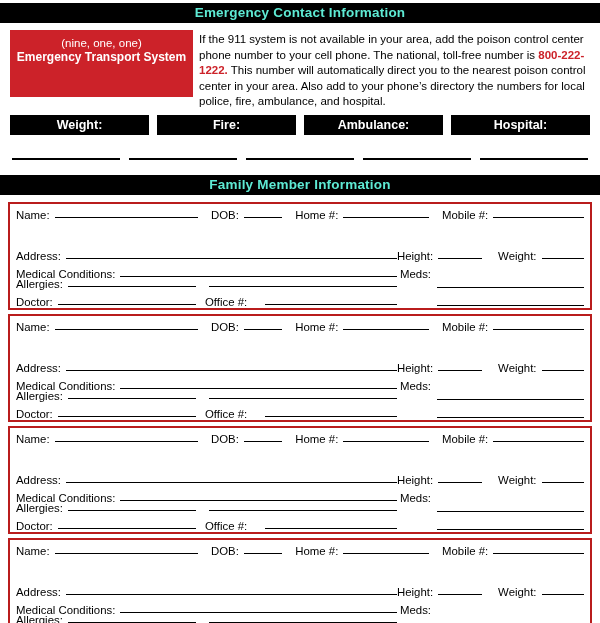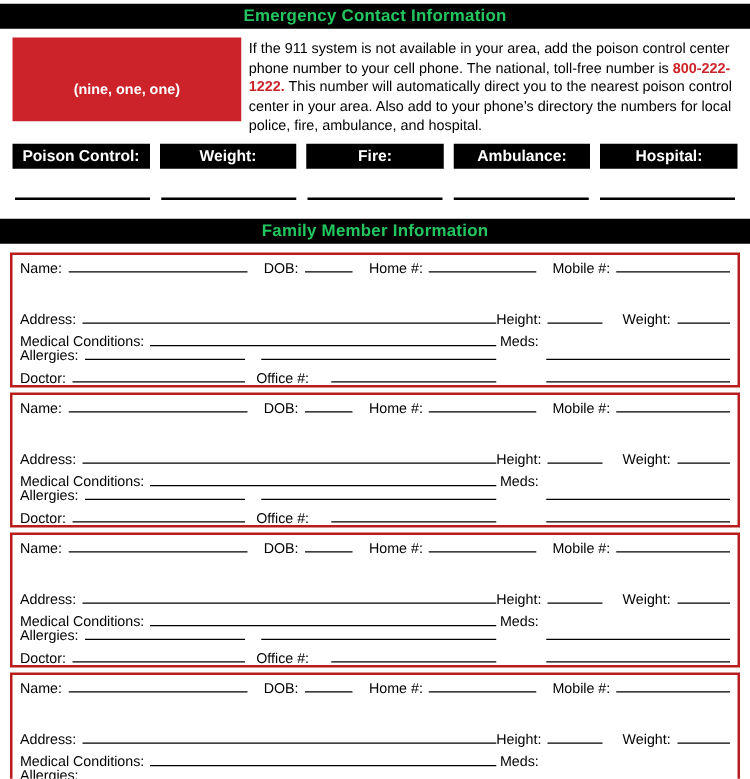--- a/index.html
+++ b/index.html
@@ -1,30 +1,30 @@
 <!DOCTYPE html>
 <html><head>
 <meta charset="utf-8">
 <style>
   * { margin:0; padding:0; box-sizing:border-box; }
   html,body { width:600px; height:623px; background:#fff; overflow:hidden;
               font-family:"Liberation Sans", sans-serif; color:#000; }
 
   
-  .bar { background:#000; color:#22c55e; font-weight:bold; font-size:13.5px;
+  .bar { background:#000; color:#5eead4; font-weight:bold; font-size:13.5px;
          height:20px; line-height:20px; text-align:center; letter-spacing:.2px; }
   .bar.top { margin-top:3px; }
   .bar.family { margin-top:15px; }
 
   
   .top-section { display:flex; margin:7px 8px 0 10px; height:80px; gap:6px; }
   .box911 { flex:0 0 183px; height:67px; background:#cc2229; color:#fff;
             text-align:center; padding:6px 4px 0; }
   .box911 .num  { font-size:21px; font-weight:bold; line-height:24px; letter-spacing:1px; }
-  .box911 .pron { font-size:11.5px; font-weight:bold; line-height:14px;margin-top:29px; }
+  .box911 .pron { font-size:11.5px; font-weight:normal; line-height:14px; }
   .box911 .sys  { font-size:12px; font-weight:bold; line-height:15px; }
   .instructions { flex:1; font-size:11.5px; line-height:15.6px; padding-top:2px; }
   .instructions .phone { color:#cc2229; font-weight:bold; }
 
   
   .contact-row { display:flex; margin:5px 10px 0; gap:8px; height:20px; }
   .contact-box { flex:1; background:#000; color:#fff; font-weight:bold;
                  font-size:12.5px; text-align:center; line-height:20px; }
   .contact-lines { display:flex; margin:23px 12px 0; gap:9px; height:2px; }
   .contact-lines .cline { flex:1; border-bottom:2px solid #000; height:0; }
@@ -54,26 +54,26 @@
   .office-lbl { margin-left:9px; }
 </style>
 </head>
 <body>
 
 <div class="bar top">Emergency Contact Information</div>
 
 <div class="top-section">
   <div class="box911">
     <div class="pron">(nine, one, one)</div>
+    <div class="sys">Emergency Transport System</div>
   </div>
   <div class="instructions"><span>If the 911 system is not available in your area, add the poison control center phone number to your cell phone. The national, toll-free number is </span><span class="phone">800-222-1222.</span><span> This number will automatically direct you to the nearest poison control center in your area. Also add to your phone’s directory the numbers for local police, fire, ambulance, and hospital.</span></div>
 </div>
 
 <div class="contact-row">
-  <div class="contact-box">Poison Control:</div>
   <div class="contact-box">Weight:</div>
   <div class="contact-box">Fire:</div>
   <div class="contact-box">Ambulance:</div>
   <div class="contact-box">Hospital:</div>
 </div>
 <div class="contact-lines">
   <div class="cline"></div>
   <div class="cline"></div>
   <div class="cline"></div>
   <div class="cline"></div>

